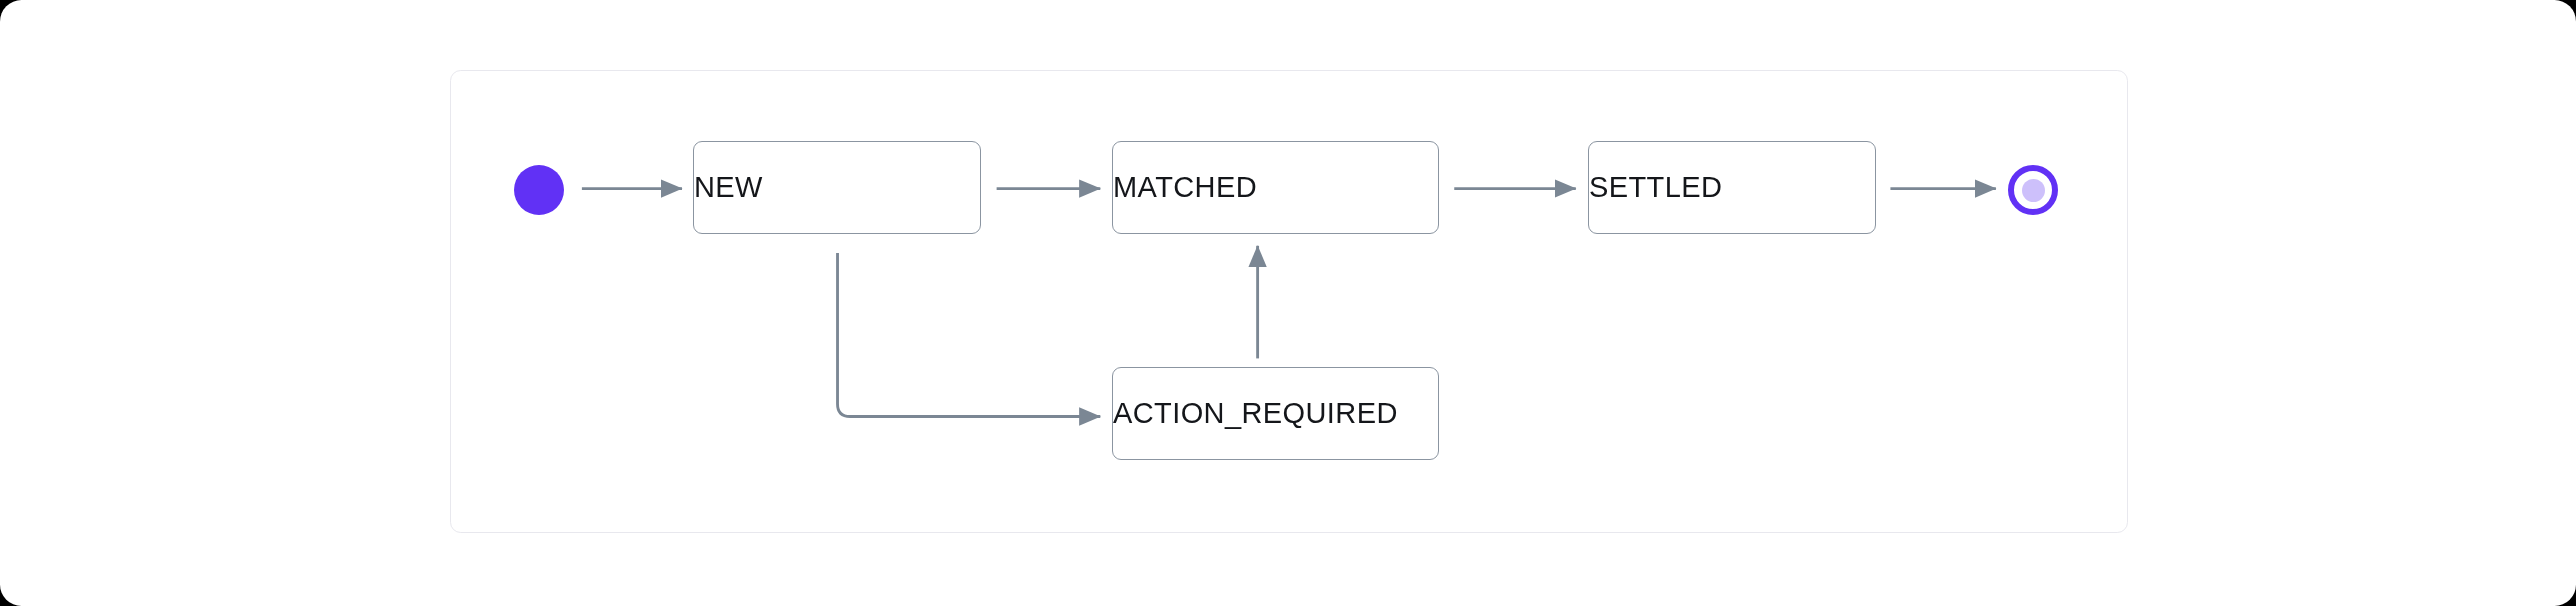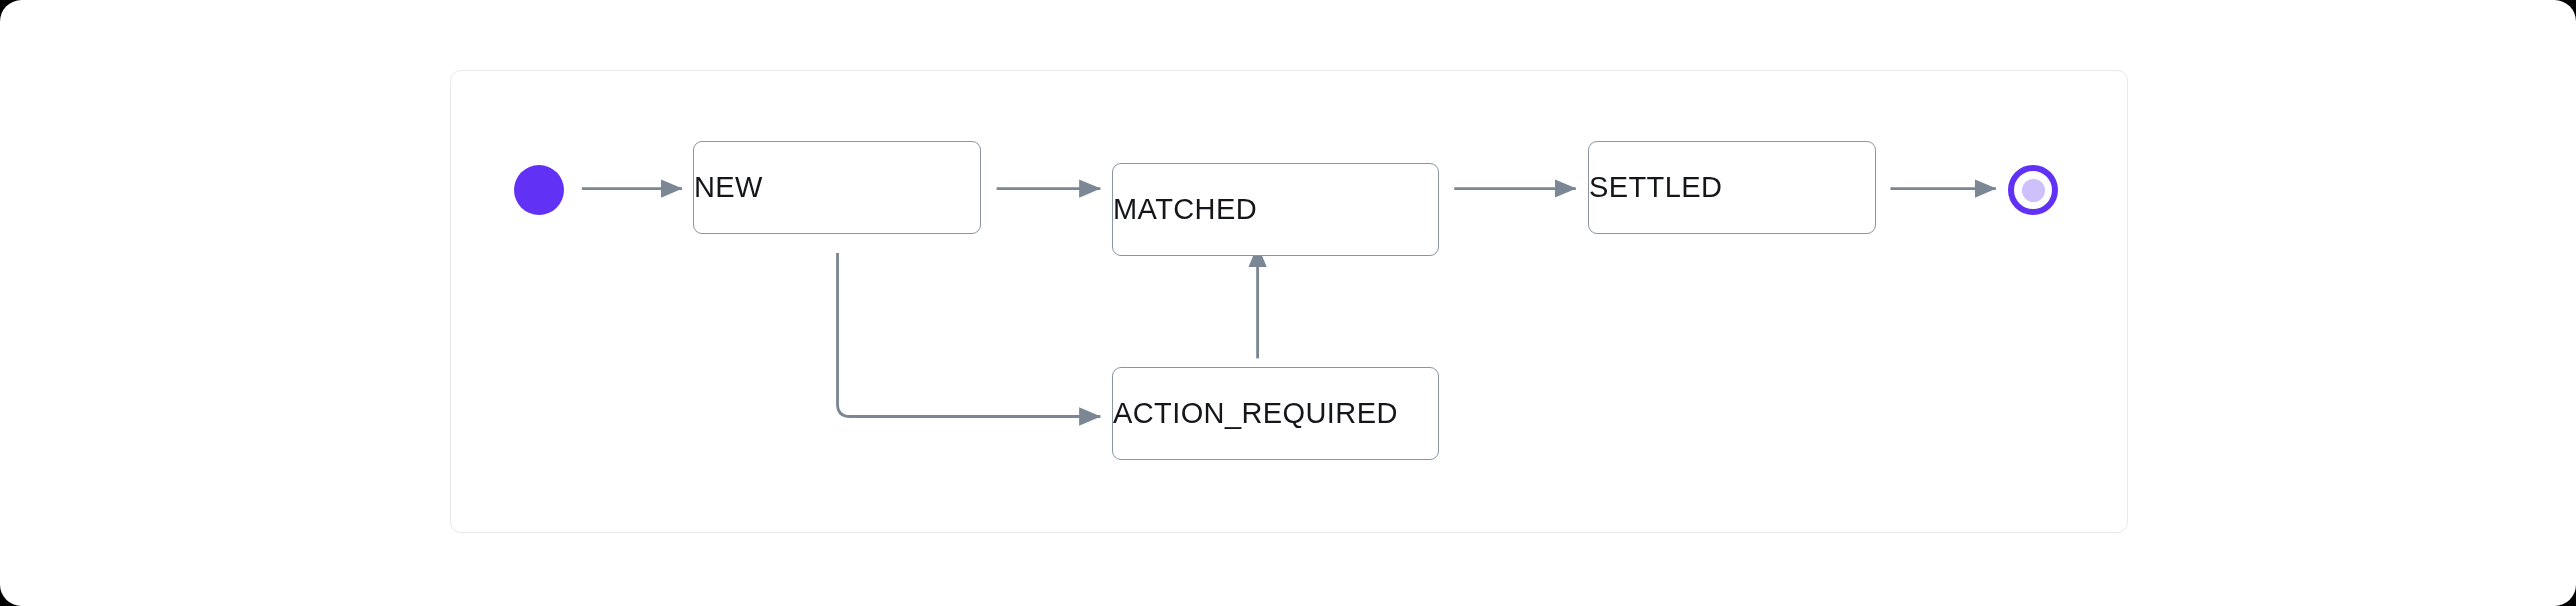--- a/index.html
+++ b/index.html
@@ -118,21 +118,21 @@
       <line x1="1406" y1="401" x2="1406" y2="275" marker-end="url(#arrowhead)"></line>
     </g>
   </svg>
 
   <div class="start-node" style="left:514px; top:165px; width:50px; height:50px;"></div>
 
   <div class="state-node" style="left:693px; top:141px; width:288px; height:93px;">
     <span class="state-node-label">NEW</span>
   </div>
 
-  <div class="state-node" style="left:1112px; top:141px; width:327px; height:93px;margin-top:22px;">
+  <div class="state-node" style="left:1112px; top:141px; width:327px; height:93px;">
     <span class="state-node-label">MATCHED</span>
   </div>
 
   <div class="state-node" style="left:1112px; top:367px; width:327px; height:93px;">
     <span class="state-node-label">ACTION_REQUIRED</span>
   </div>
 
   <div class="state-node" style="left:1588px; top:141px; width:288px; height:93px;">
     <span class="state-node-label">SETTLED</span>
   </div>

